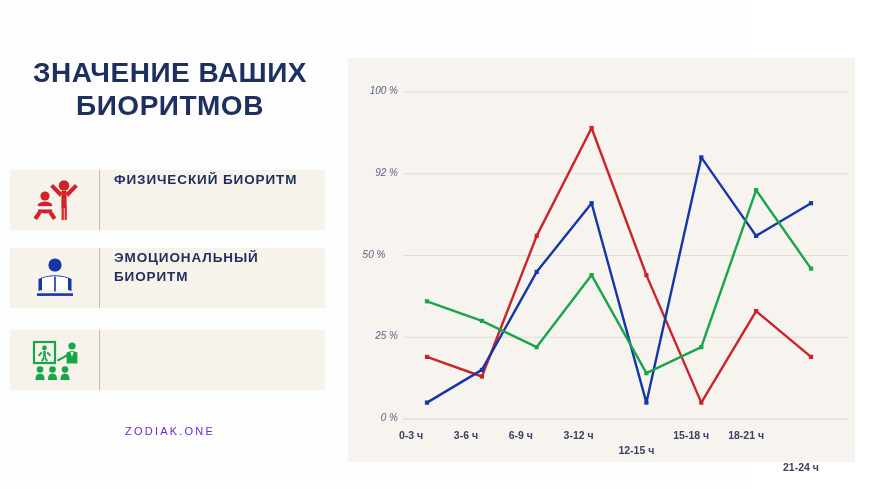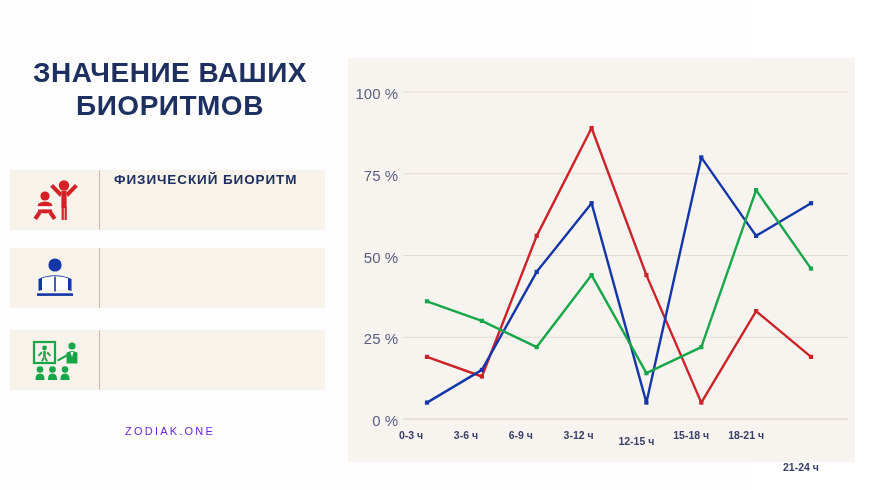--- a/index.html
+++ b/index.html
@@ -79,24 +79,25 @@
     width: 507px; height: 404px;
     background: #f7f3ee;
   }
   #plot-svg {
     position: absolute;
     left: 0; top: 0;
     width: 507px; height: 404px;
   }
   .y-tick-label {
     position: absolute;
-    font-size: 15px;
+    font-size: 10px;
     color: #5a5f80;
     text-align: right;
     width: 48px;
+    font-style: italic;
   }
   .x-tick-label {
     position: absolute;
     font-size: 10.5px;
     font-weight: bold;
     color: #3a4068;
     width: 56px;
   }
 </style>
 </head>
@@ -134,20 +135,21 @@
         <svg width="48" height="42" viewBox="0 0 48 42" aria-hidden="true">
           <circle cx="24" cy="8" r="6.6" fill="#1336a8"></circle>
           <path d="M7.5 22 Q24 14.5 40.5 22 L40.5 34 Q24 27 7.5 34 Z" fill="#1336a8"></path>
           <path d="M11 21.5 Q24 16.4 37 21.5 L37 33.5 Q24 28.6 11 33.5 Z" fill="#ffffff"></path>
           <path d="M23.2 19.4 L24.8 19.4 L24.8 34.6 L23.2 34.6 Z" fill="#1336a8"></path>
           <path d="M11 21.5 Q17 19 23 21.6 L23 33.4 Q17 31 11 33.4 Z" fill="#ffffff"></path>
           <path d="M25 21.6 Q31 19 37 21.5 L37 33.4 Q31 31 25 33.4 Z" fill="#ffffff"></path>
           <rect x="6" y="36.3" width="36" height="2.6" fill="#1336a8"></rect>
         </svg>
       </div>
+      <div class="legend-label">ЭМОЦИОНАЛЬНЫЙ БИОРИТМ</div>
     </div>
 
     <div class="legend-row" id="legend-row-2">
       <div class="legend-icon-cell">
         <svg width="56" height="42" viewBox="0 0 56 42" aria-hidden="true">
 
           <rect x="7" y="3" width="21" height="21" fill="none" stroke="#17a74a" stroke-width="2.2"></rect>
           <circle cx="17.5" cy="9" r="2.4" fill="#17a74a"></circle>
           <path d="M16.2 12 h2.6 v6 h-2.6 z" fill="#17a74a"></path>
           <path d="M16.4 17.6 l-2.4 4.3 1.6 0.9 2.1-3.6 z" fill="#17a74a"></path>
@@ -208,29 +210,29 @@
           <rect x="241.5" y="215.0" width="4.2" height="4.2" fill="#18a64a"></rect>
           <rect x="296.3" y="313.1" width="4.2" height="4.2" fill="#18a64a"></rect>
           <rect x="351.2" y="287.0" width="4.2" height="4.2" fill="#18a64a"></rect>
           <rect x="406.0" y="130.0" width="4.2" height="4.2" fill="#18a64a"></rect>
           <rect x="460.9" y="208.5" width="4.2" height="4.2" fill="#18a64a"></rect>
         </g>
     </svg>
     <div id="y-labels">
         <div class="y-tick-label" style="left: 2px; top: 354px;">0 %</div>
         <div class="y-tick-label" style="left: 2px; top: 272.25px;">25 %</div>
-        <div class="y-tick-label" style="left: 2px; top: 190.5px;">50 %</div>
-        <div class="y-tick-label" style="left: 2px; top: 108.75px;">75 %</div>
+        <div class="y-tick-label" style="left: 2px; top: 190.5px; text-align: center;">50 %</div>
+        <div class="y-tick-label" style="left: 2px; top: 108.75px;">92 %</div>
         <div class="y-tick-label" style="left: 2px; top: 27px;">100 %</div>
       </div>
     <div id="x-labels">
         <div class="x-tick-label" style="left: 51px; top: 371px;">0-3 ч</div>
         <div class="x-tick-label" style="left: 105.857px; top: 371px;">3-6 ч</div>
         <div class="x-tick-label" style="left: 160.714px; top: 371px;">6-9 ч</div>
         <div class="x-tick-label" style="left: 215.571px; top: 371px;">3-12 ч</div>
-        <div class="x-tick-label" style="left: 270.429px; top: 377px;">12-15 ч</div>
+        <div class="x-tick-label" style="left: 270.429px; top: 386px;">12-15 ч</div>
         <div class="x-tick-label" style="left: 325.286px; top: 371px;">15-18 ч</div>
         <div class="x-tick-label" style="left: 380.143px; top: 371px;">18-21 ч</div>
         <div class="x-tick-label" style="left: 435px; top: 371px; margin-top: 32px;">21-24 ч</div>
       </div>
   </div>
 
 </div>
 
 </body></html>

